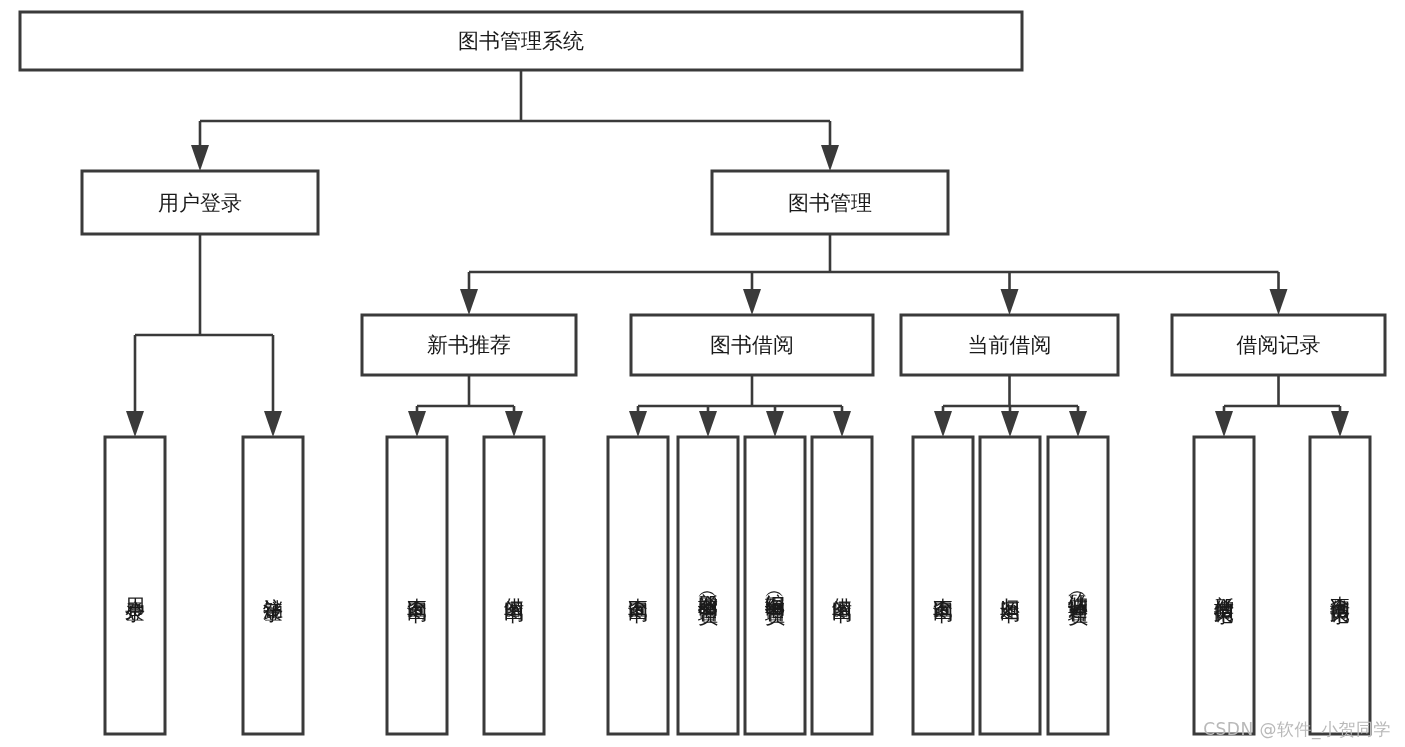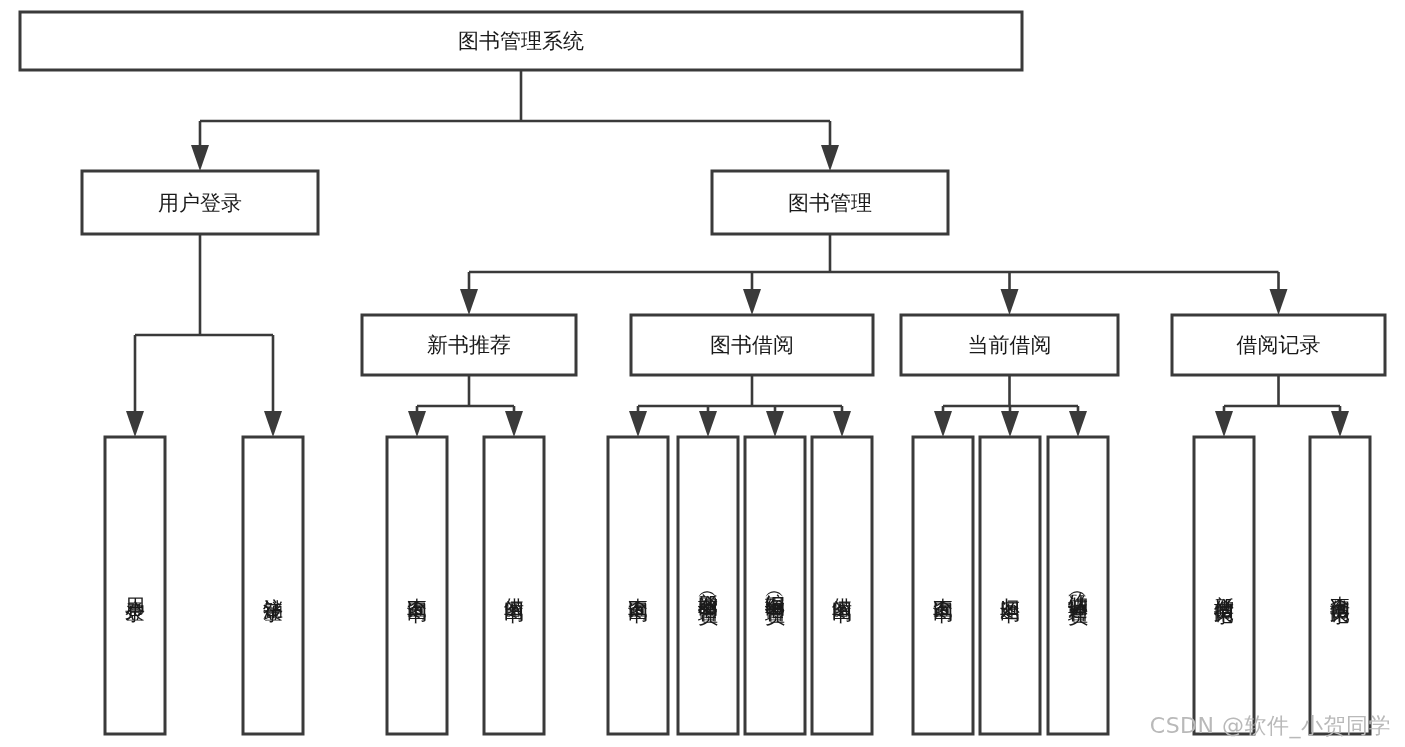--- a/index.html
+++ b/index.html
@@ -63,21 +63,21 @@
     color: #1a1a1a;
     letter-spacing: 2px;
     white-space: nowrap;
     text-align: center;
   }
   .watermark {
     position: absolute;
     right: 14px;
     bottom: 6px;
     font-family: "DejaVu Sans", "Liberation Sans", sans-serif;
-    font-size: 22px;
+    font-size: 17px;
     color: #b9b9b9;
     letter-spacing: 0.5px;
     user-select: none;
     white-space: nowrap;
   }
 </style>
 </head>
 <body>
 
 <div id="diagram-root">

